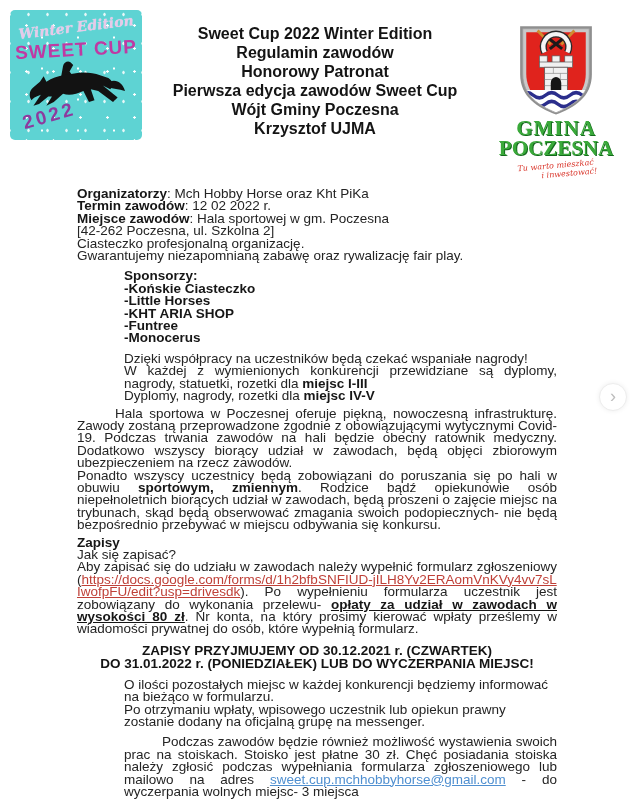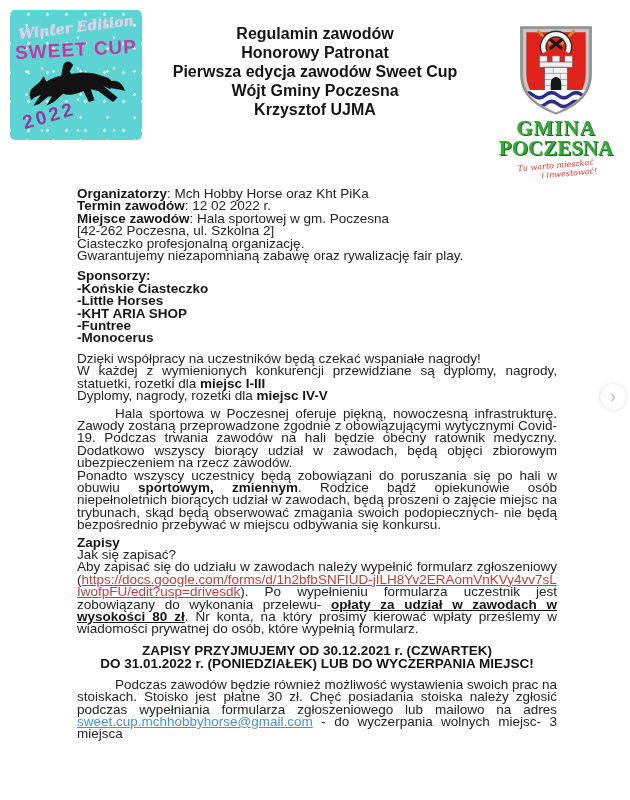--- a/index.html
+++ b/index.html
@@ -66,21 +66,21 @@
   }
   .tagline .t2{display:block;padding-left:26px;}
 
   
   .doc{
     position:absolute;left:77px;top:188px;width:480px;
     font-size:13.5px;line-height:12.4px;color:#242424;
   }
   .just{text-align:justify;}
   .indent{text-indent:38px;}
-  .block{margin-top:8px;}
+  .block{margin-top:8px;margin-left:47px;}
   .block-sm{margin-top:5px;}
   .bold-line{font-weight:bold;color:#161616;}
   .center-bold{
     text-align:center;font-weight:bold;color:#141414;
     font-size:13.5px;line-height:13.5px;margin-top:8px;
   }
   a.red-link{color:var(--link-red);text-decoration:underline;word-break:break-all;}
   a.blue-link{color:var(--link-blue);text-decoration:underline;}
   .fee{text-decoration:underline;}
 
@@ -101,20 +101,21 @@
   <div class="sweetcup">SWEET CUP</div>
   <svg class="horse" viewBox="0 0 120 80" aria-hidden="true">
     <path fill="#121212" d="M44,24 L46,13 C47,9 51,7 54,9 L57,12 L53,19 L56,23 L47,27 Z"></path>
     <path fill="#121212" d="M12,50 C9,46 9,40 14,36 L21,30 L25,24 L28,30 C34,26 40,24 46,23 L58,21 C68,19 78,20 86,23 L95,26 C100,29 101,35 97,38 L89,34 L105,47 L100,52 L84,40 L76,38 L80,50 L74,52 L68,40 C60,44 52,45 46,43 L36,52 L28,56 L34,46 L30,46 L20,54 L14,56 L22,44 C16,46 13,48 12,50 Z"></path>
     <path fill="#121212" d="M96,30 C104,27 110,31 113,40 C106,38 100,38 95,36 Z"></path>
   </svg>
   <div class="year">2022</div>
 </div>
 
 <div class="title-block">
+  <div>Sweet Cup 2022 Winter Edition</div>
   <div>Regulamin zawodów</div>
   <div>Honorowy Patronat</div>
   <div>Pierwsza edycja zawodów Sweet Cup</div>
   <div>Wójt Gminy Poczesna</div>
   <div>Krzysztof UJMA</div>
 </div>
 
 <div class="crest-block">
   <svg width="88" height="98" viewBox="0 0 100 112" aria-hidden="true">
     <defs>
@@ -200,20 +201,24 @@
     <p class="bold-line">Zapisy</p>
     <p>Jak się zapisać?</p>
     <p class="just"><span>Aby zapisać się do udziału w zawodach należy wypełnić formularz zgłoszeniowy (</span><a class="red-link" href="#">https://docs.google.com/forms/d/1h2bfbSNFIUD-jILH8Yv2ERAomVnKVy4vv7sLIwofpFU/edit?usp=drivesdk</a><span>). Po wypełnieniu formularza uczestnik jest zobowiązany do wykonania przelewu- </span><b class="fee">opłaty za udział w zawodach w wysokości 80 zł</b><span>. Nr konta, na który prosimy kierować wpłaty prześlemy w wiadomości prywatnej do osób, które wypełnią formularz.</span></p>
   </div>
 
   <div class="center-bold">
     <div>ZAPISY PRZYJMUJEMY OD 30.12.2021 r. (CZWARTEK)</div>
     <div>DO 31.01.2022 r. (PONIEDZIAŁEK) LUB DO WYCZERPANIA MIEJSC!</div>
   </div>
 
+  <div class="block">
+    <p>O ilości pozostałych miejsc w każdej konkurencji będziemy informować na bieżąco w formularzu.</p>
+    <p>Po otrzymaniu wpłaty, wpisowego uczestnik lub opiekun prawny zostanie dodany na oficjalną grupę na messenger.</p>
+  </div>
 
   <div class="block">
     <p class="just indent"><span>Podczas zawodów będzie również możliwość wystawienia swoich prac na stoiskach. Stoisko jest płatne 30 zł. Chęć posiadania stoiska należy zgłosić podczas wypełniania formularza zgłoszeniowego lub mailowo na adres </span><a class="blue-link" href="#">sweet.cup.mchhobbyhorse@gmail.com</a><span> - do wyczerpania wolnych miejsc- 3 miejsca</span></p>
   </div>
 
 </div>
 
 <div class="carousel-next">
   <span>›</span>
 </div>

